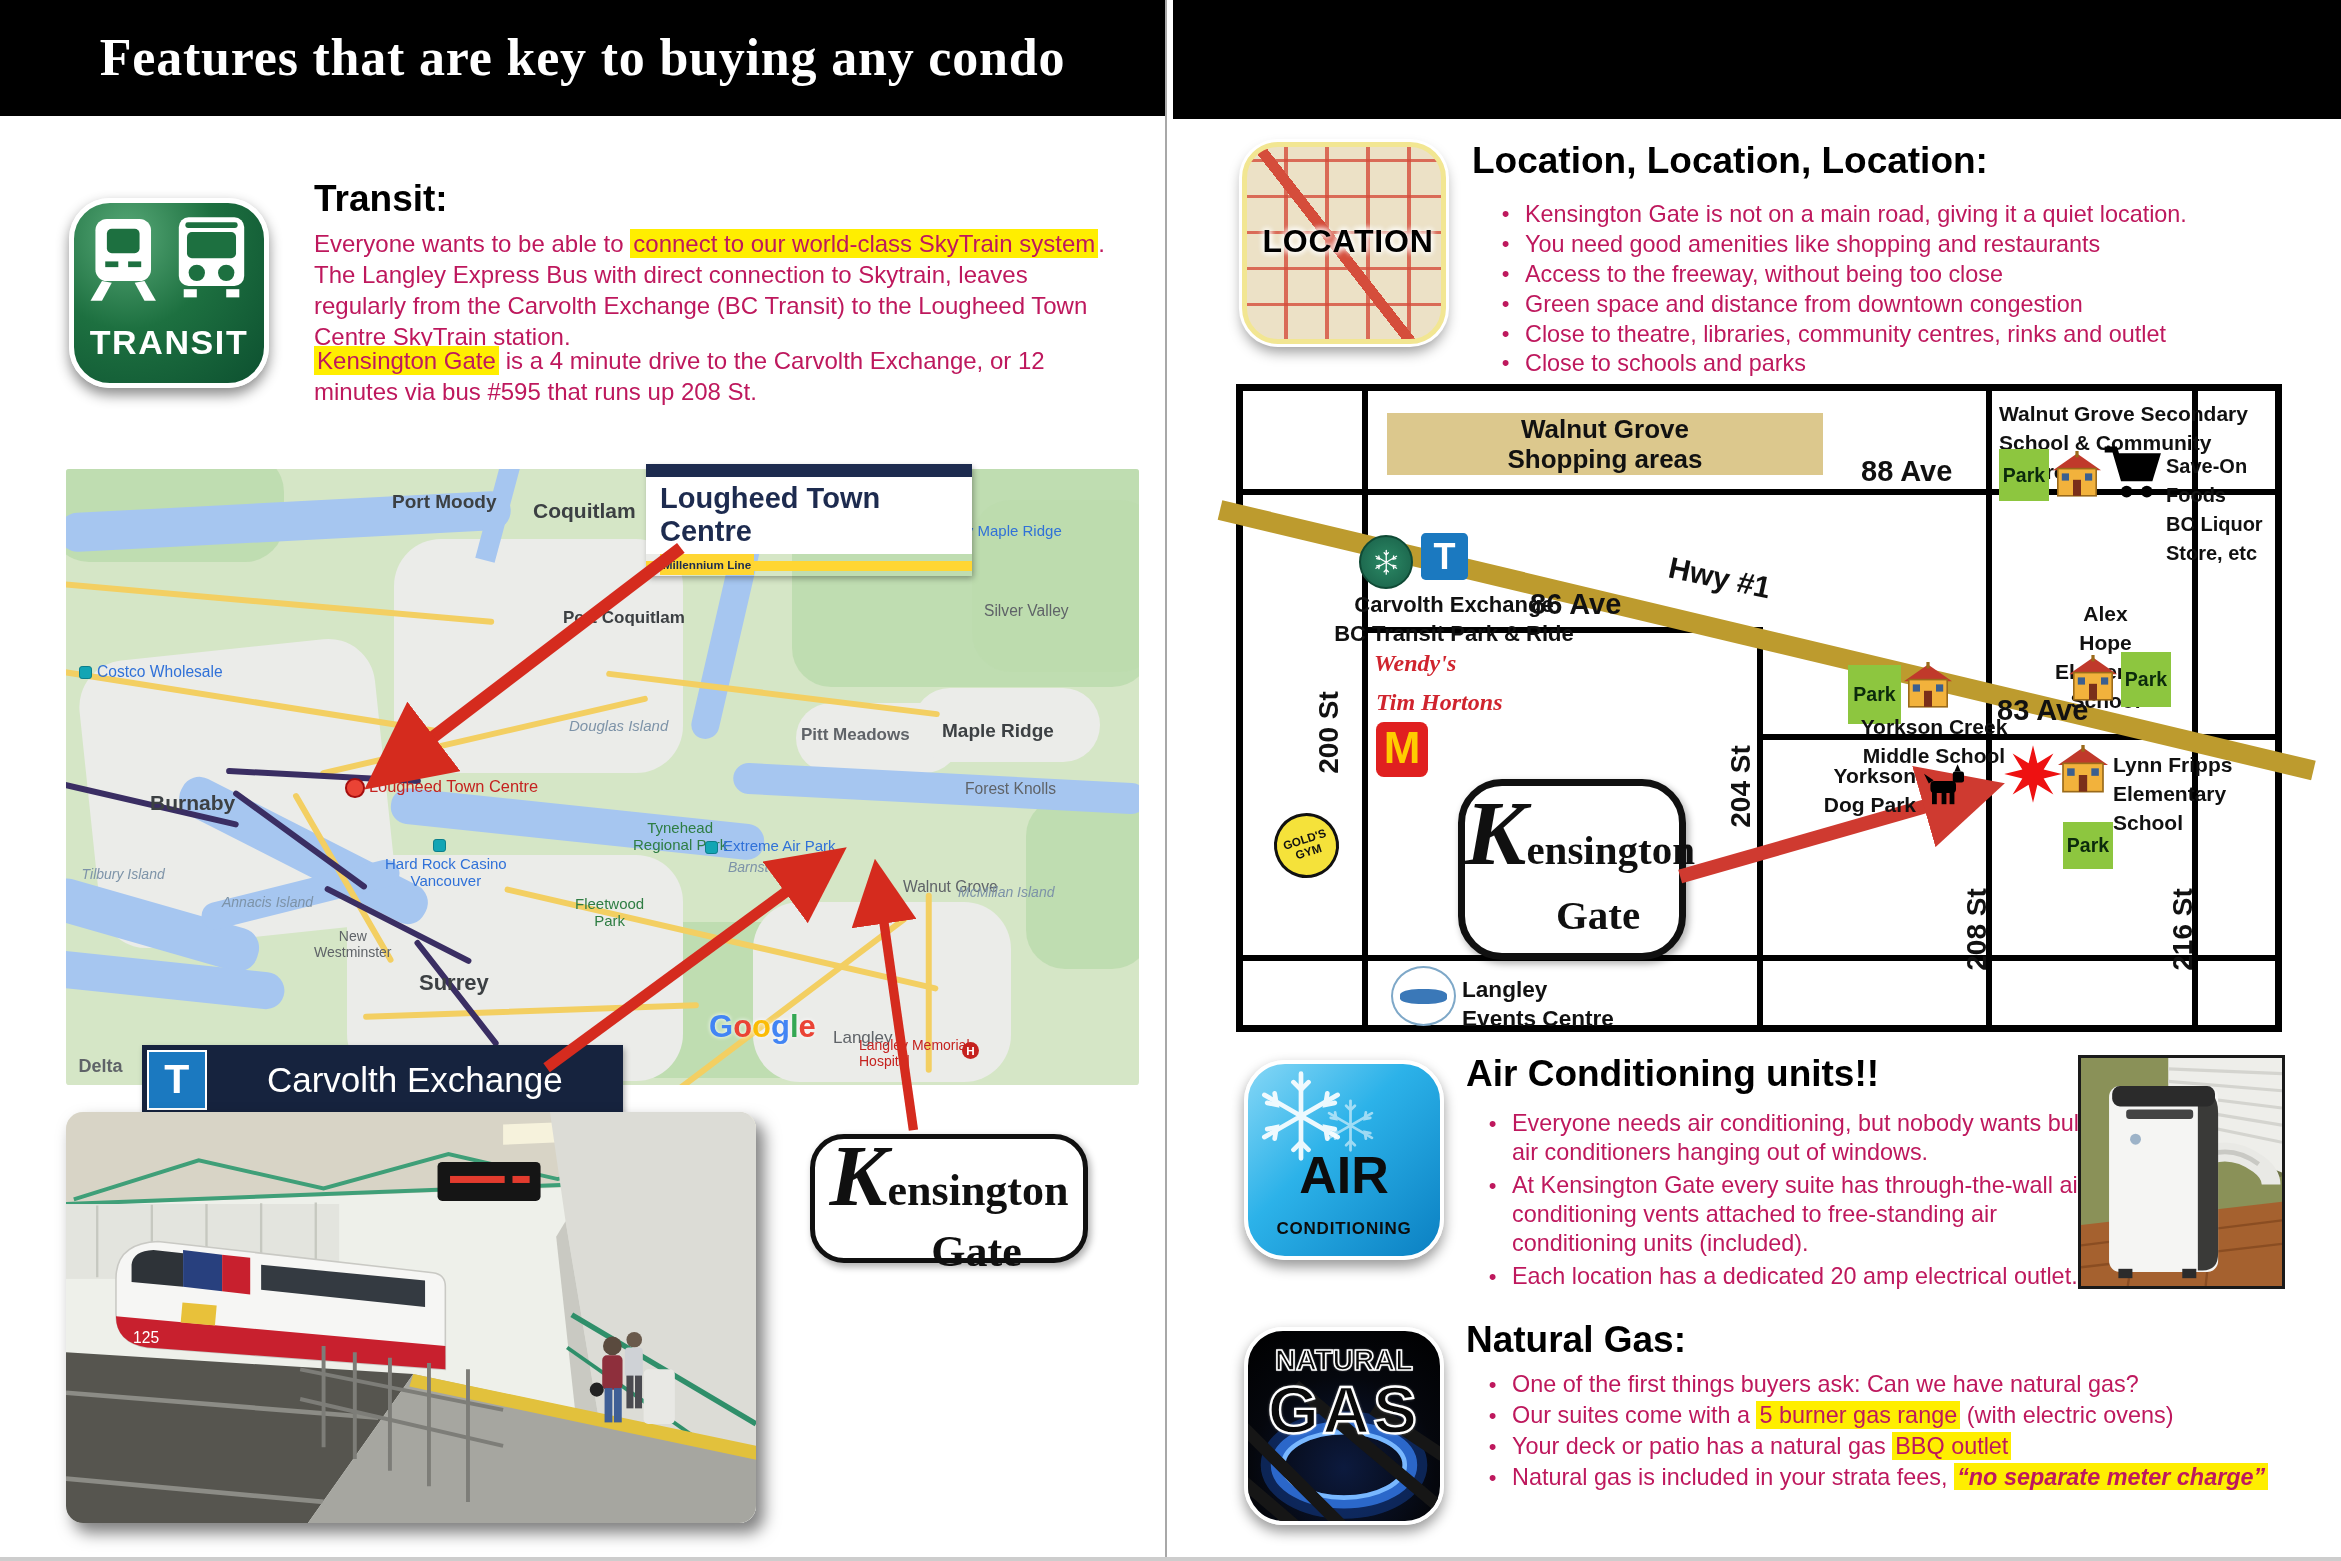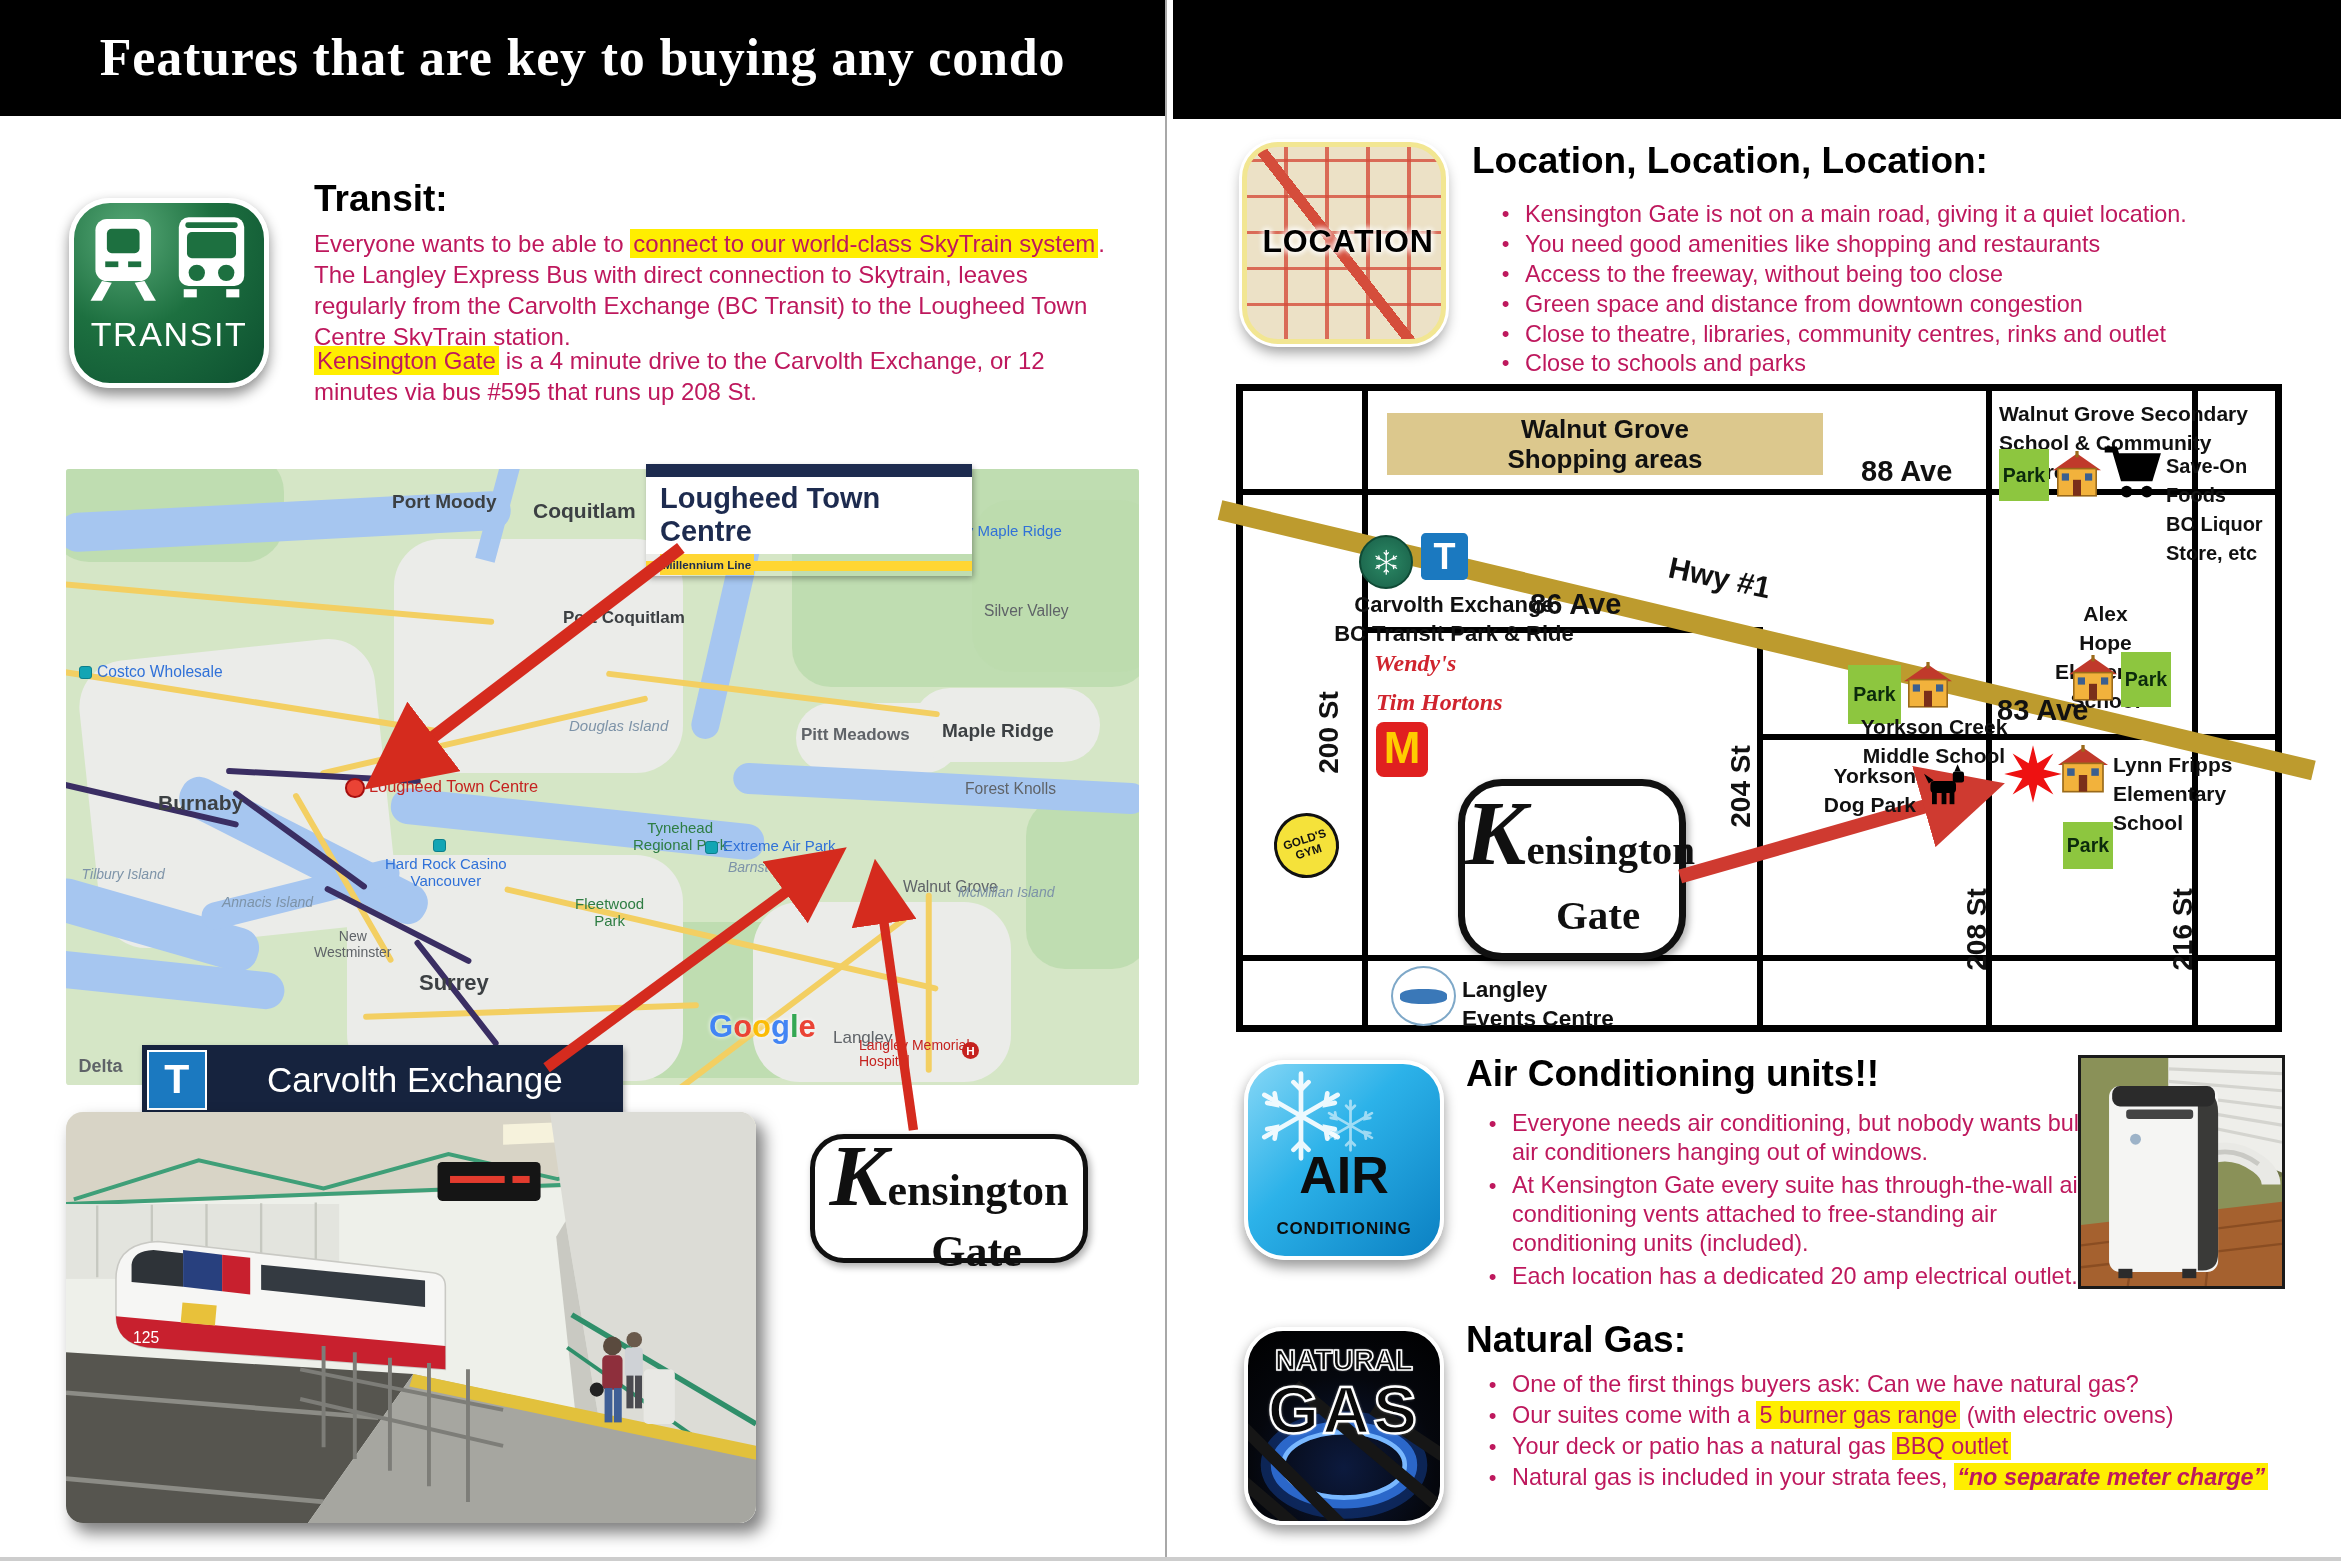--- a/index.html
+++ b/index.html
@@ -14,21 +14,21 @@
   .h-section{font-weight:700;font-size:37px;line-height:1.05;color:#000;}
   .body-copy{font-size:24px;line-height:31px;color:#be185d;}
   .hl{background:#ffee00;padding:0.8px 3.1px;}
   .hl-bi{background:#ffee00;padding:0.8px 3.1px;font-weight:700;font-style:italic;}
   ul.blist{list-style:none;margin:0;padding:0;}
   ul.blist li{position:relative;padding-left:28px;margin-bottom:3.9px;}
   ul.blist li::before{content:"\2022";position:absolute;left:4.7px;top:0;font-size:22px;}
   .pre{white-space:pre-line;}
   
   .transit-icon{border-radius:41px;background:radial-gradient(ellipse at 28% 18%,#57a877 0%,#1d7040 45%,#0d5030 100%);border:5.5px solid #fff;box-shadow:0 6.2px 12.5px rgba(0,0,0,.45);text-align:center;}
-  .transit-icon .lbl{color:#fff;font-weight:400;font-size:34px;letter-spacing:1.6px;display:block;margin-top:4px;}
+  .transit-icon .lbl{color:#fff;font-weight:700;font-size:34px;letter-spacing:1.6px;display:block;margin-top:12px;}
   
   .gmap{background:#d5e6c6;overflow:hidden;border-radius:3.1px;}
   .wtr{position:absolute;background:#a6c6f0;}
   .cty{position:absolute;background:#ebece9;border-radius:47px;}
   .grn{position:absolute;background:#bcdcae;border-radius:39px;opacity:.9;}
   .rd{position:absolute;background:#f3cf62;height:5.5px;border-radius:3.1px;}
   .tr{position:absolute;background:#3a2e63;height:6.2px;border-radius:3.1px;}
   .lbl-city{position:absolute;font-weight:700;color:#3c4043;}
   .lbl-town{position:absolute;color:#5f6368;font-weight:700;}
   .lbl-geo{position:absolute;color:#7d93a8;font-style:italic;}
@@ -202,21 +202,21 @@
       <div class="rd" style="left:297px;top:539px;width:336px;transform:rotate(-2deg);"></div>
       <div class="rd" style="left:180px;top:406px;width:195px;transform:rotate(60deg);"></div>
       <div class="rd" style="left:773px;top:511px;width:180px;transform:rotate(90deg);"></div>
 
       <div class="tr" style="left:-11.7px;top:332px;width:187px;transform:rotate(13deg);"></div>
       <div class="tr" style="left:152px;top:368px;width:164px;transform:rotate(36deg);"></div>
       <div class="tr" style="left:250px;top:453px;width:164px;transform:rotate(27deg);"></div>
       <div class="tr" style="left:324px;top:521px;width:133px;transform:rotate(52deg);"></div>
       <div class="tr" style="left:160px;top:304px;width:195px;transform:rotate(3deg);"></div>
 
-      <span class="lbl-city" style="left:92px;top:322px;font-size:21px;">Burnaby</span>
+      <span class="lbl-city" style="left:84px;top:322px;font-size:21px;">Burnaby</span>
       <span class="lbl-city" style="left:467px;top:30px;font-size:21px;">Coquitlam</span>
       <span class="lbl-city" style="left:326px;top:22px;font-size:19px;">Port Moody</span>
       <span class="lbl-city" style="left:497px;top:139px;font-size:17px;">Port Coquitlam</span>
       <span class="lbl-town" style="left:735px;top:256px;font-size:17px;">Pitt Meadows</span>
       <span class="lbl-city" style="left:876px;top:251px;font-size:19px;">Maple Ridge</span>
       <span class="lbl-town" style="left:918px;top:133px;font-size:15.6px;font-weight:400;">Silver Valley</span>
       <span class="lbl-city" style="left:353px;top:501px;font-size:22px;">Surrey</span>
       <span class="lbl-town pre" style="left:248px;top:459px;font-size:14px;text-align:center;font-weight:400;">New
 Westminster</span>
       <span class="lbl-town" style="left:12.5px;top:587px;font-size:18px;">Delta</span>

